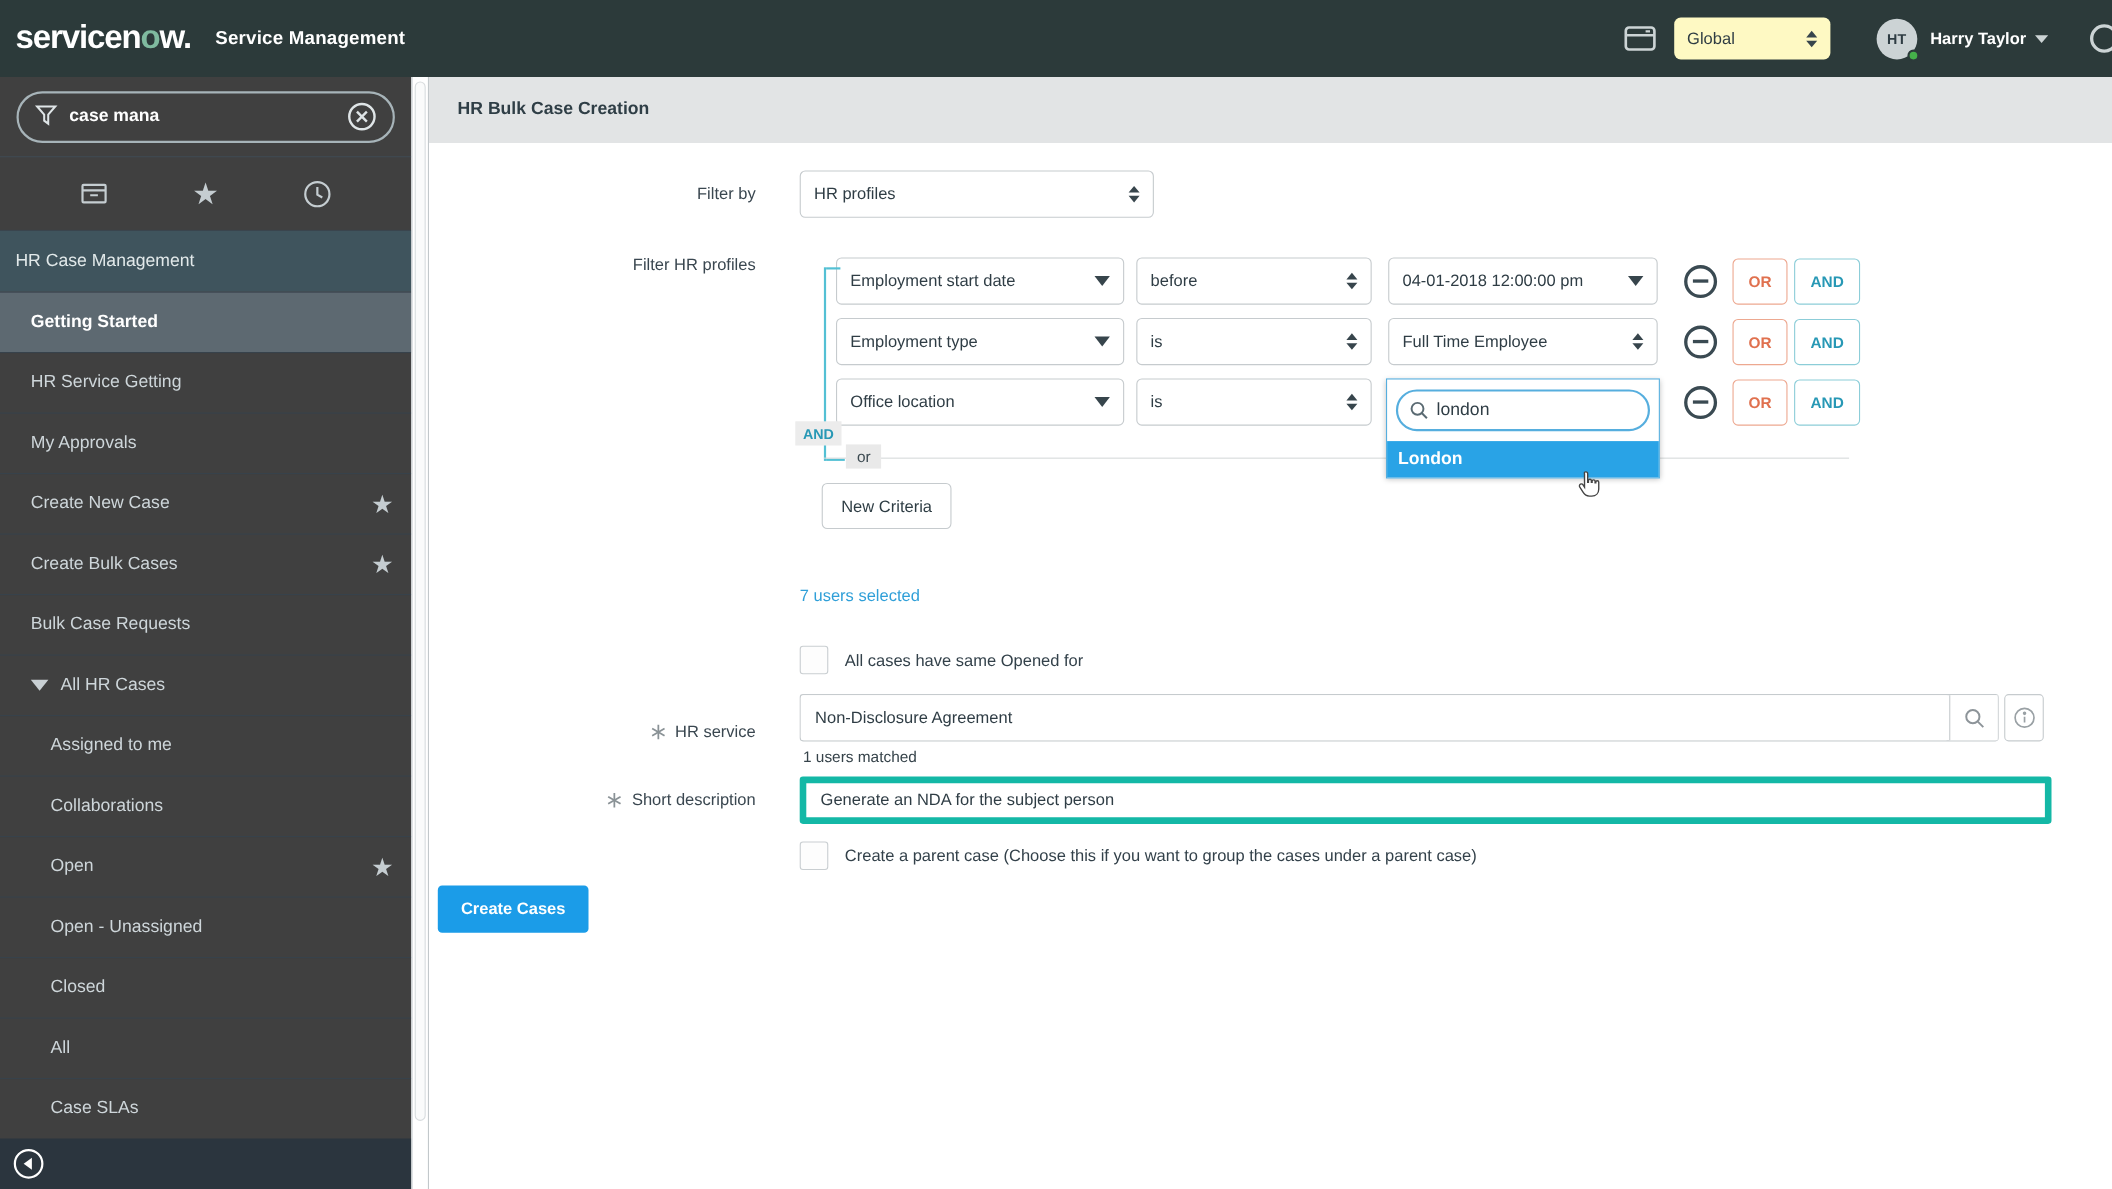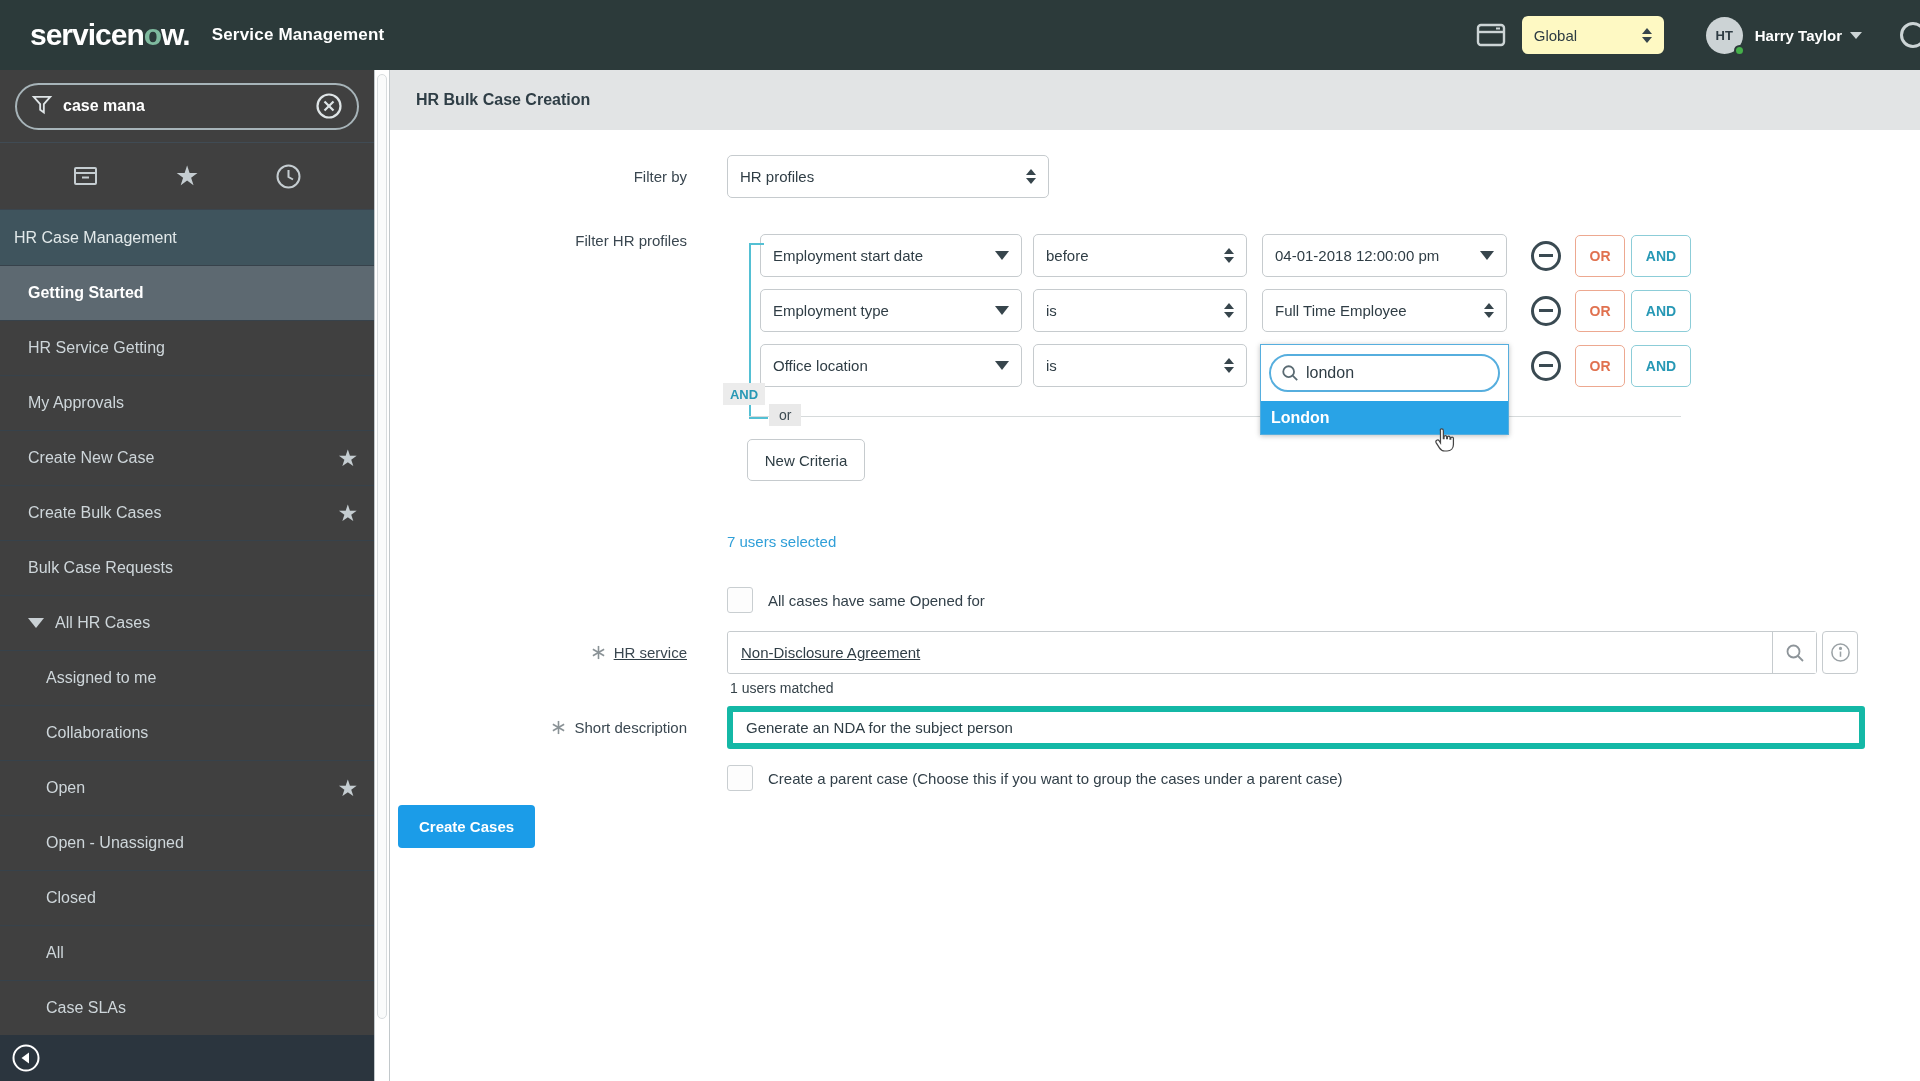--- a/index.html
+++ b/index.html
@@ -7,21 +7,21 @@
   body {
     position:relative; overflow:hidden; background:#fff;
     font-family:"Liberation Sans","DejaVu Sans",sans-serif;
     color:#2f3d45;
   }
   svg { display:block; }
 
   
   .app-header { position:absolute; top:0; left:0; width:1920px; height:70px;
     background:#2c3a3a; display:flex; align-items:center; z-index:40; }
-  .logo { margin-left:30px; font-size:30px; font-weight:bold; color:#fff; letter-spacing:-1px; }
+  .logo { margin-left:14px; font-size:30px; font-weight:bold; color:#fff; letter-spacing:-1px; }
   .logo .green-o { color:#7fba9f; }
   .product-name { margin-left:22px; color:#fff; font-size:17px; font-weight:bold; letter-spacing:.2px; }
   .header-right { margin-left:auto; display:flex; align-items:center; margin-right:10px; }
   .window-icon { color:#ccd4d5; margin-right:16px; }
   .scope-select { width:142px; height:38px; background:#fef9c3; border-radius:6px;
     display:flex; align-items:center; justify-content:space-between; padding:0 12px;
     font-size:15px; color:#2e3c43;gap:32px; }
   .avatar-wrap { display:flex; align-items:center; margin-left:42px; }
   .avatar { width:37px; height:37px; border-radius:50%; background:#ccd3d5; color:#2e3c43;
     font-weight:bold; font-size:13px; display:flex; align-items:center; justify-content:center; position:relative; }
@@ -122,21 +122,21 @@
   .cursor-hand { position:absolute; right:52px; bottom:-18px; z-index:25; }
 
   .link-row { margin:52px 0 0 0; }
   .users-link { margin-left:337px; color:#2f9fd8; font-size:15px; text-decoration:none; }
 
   .checkbox-row { display:flex; align-items:center; margin-top:36px; }
   .checkbox-row .spacer { width:337px; flex:0 0 337px; }
   .checkbox { width:26px; height:26px; border:1px solid #c9ced1; border-radius:3px; background:#fdfdfd; flex:0 0 26px; }
   .cb-label { margin-left:15px; font-size:15px; color:#33414a; }
 
-  .field-row { margin-top:18px; align-items:center;text-decoration:underline; }
+  .field-row { margin-top:18px; align-items:flex-end; }
   .attached-group { display:flex; align-items:stretch; height:43px; border:1px solid #c6cbce; border-radius:3px; }
   .attached-group input { border:none; outline:none; font-size:15px; color:#2f3d45; padding:0 13px;
     width:1044px; border-radius:3px; font-family:inherit; }
   .search-cell { width:44px; border-left:1px solid #c6cbce; display:flex; align-items:center;
     justify-content:center; color:#8d9499; background:#fff; }
   .info-btn { width:36px; height:43px; border:1px solid #c6cbce; border-radius:4px; margin-left:5px;
     display:flex; align-items:center; justify-content:center; color:#9aa1a5; background:#fff; }
   .plain-input { height:43px; width:1138px; border:6px solid #14b8a6; border-radius:3px;
     font-size:15px; color:#2f3d45; padding:0 13px; outline:none; font-family:inherit; }
   .matched-row { margin:6px 16px 0 340px; font-size:14px; color:#36434a; }

